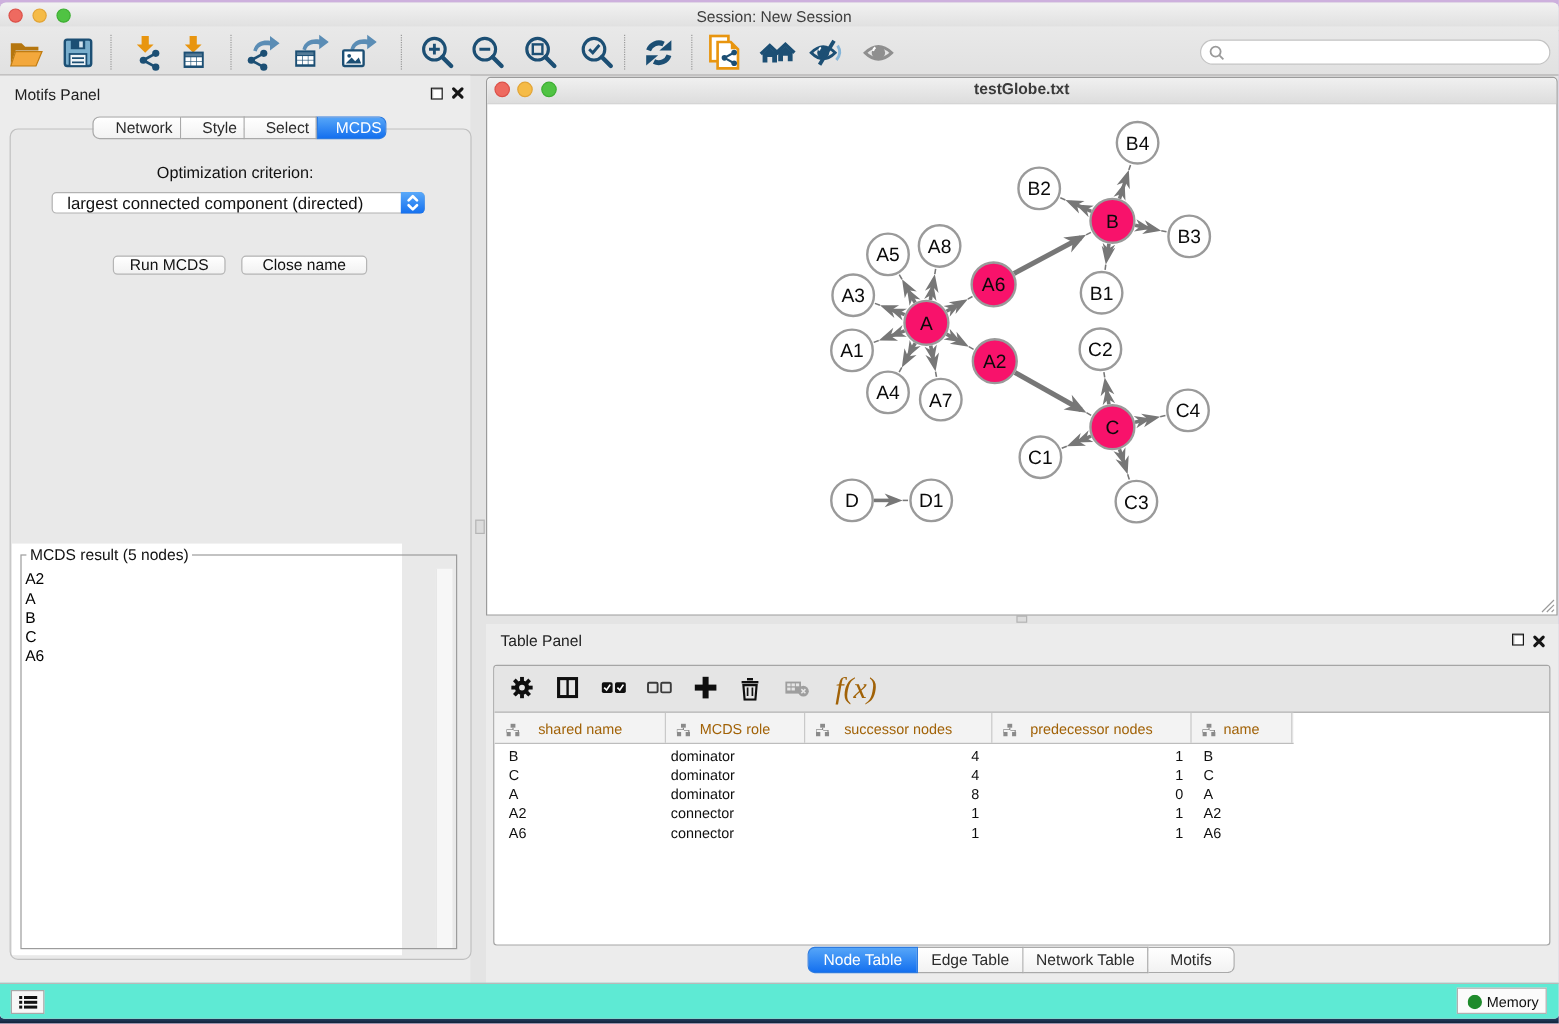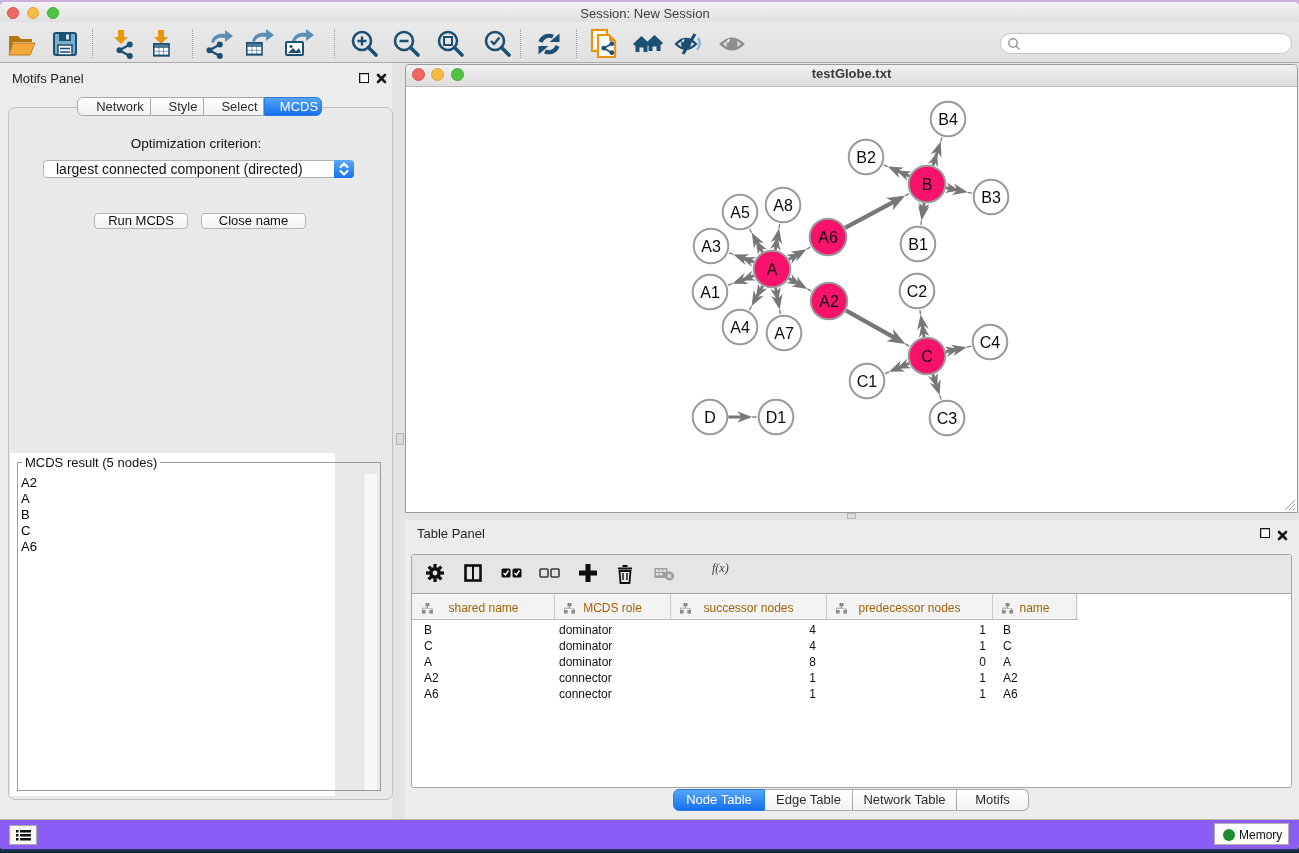--- a/index.html
+++ b/index.html
@@ -36,21 +36,21 @@
 #ntitletext { width:100%; text-align:center; top:1px; font-size:13px; font-weight:bold; color:#3a3a3a; }
 #tpanel { left:405px; top:518px; width:894px; height:299px; background:#ececec; }
 #tcontainer { left:6px; top:34px; width:881px; height:234px; border:1px solid #a5a5a5; border-radius:3px; background:#fff; overflow:hidden; }
 #ttoolbar { left:0; top:0; width:879px; height:39px; background:#e5e5e5; border-bottom:1px solid #a9a9a9; }
 #thead { left:0; top:39px; width:666px; height:26px; background:#f3f3f3; border-bottom:1px solid #bdbdbd; }
 .hcell { top:0; height:25px; border-right:1px solid #c9c9c9; font-size:12px; color:#a16207; text-align:center; line-height:28px; }
 .hico { left:9px; top:9px; }
 .trow { font-size:12px; color:#101010; }
 .num { text-align:right; }
 .btab { top:269px; height:22px; border:1px solid #a9a9a9; background:linear-gradient(180deg,#ffffff,#f2f2f2); font-size:13px; color:#2b2b2b; text-align:center; line-height:19px; }
-#statusbar { left:0; top:817px; width:1299px; height:30px; background:#8b5cf6; border-top:1px solid #b9b9b9; }
+#statusbar { left:0; top:817px; width:1299px; height:30px; background:#5eead4; border-top:1px solid #b9b9b9; }
 #listbtn { left:9px; top:5px; width:28px; height:20px; background:#f7f7f7; border:1px solid #a8a8a8; }
 #membtn { left:1214px; top:3px; width:75px; height:22px; background:#fbfbfb; border:1px solid #b0b0b0; font-size:12px; color:#111; }
 text { font-family:"Liberation Sans", sans-serif; }
 </style>
 </head>
 <body>
 <div id="deskbottom" class="abs"></div>
 <div id="win" class="abs">
   <div id="titlebar" class="abs">
     <div class="abs tl" style="left:7px;  background:#ee6a60; border:1px solid #dc5149;"></div>
@@ -415,21 +415,21 @@
           <svg class="abs" style="left:242px; top:10px" width="21" height="16" viewBox="0 0 21 16">
             <rect x="0.5" y="3" width="13" height="10" fill="#9e9e9e"></rect>
             <rect x="2" y="4.5" width="2.8" height="2.4" fill="#e5e5e5"></rect>
             <rect x="5.6" y="4.5" width="2.8" height="2.4" fill="#e5e5e5"></rect>
             <rect x="9.2" y="4.5" width="2.8" height="2.4" fill="#e5e5e5"></rect>
             <rect x="2" y="8" width="2.8" height="2.4" fill="#e5e5e5"></rect>
             <rect x="5.6" y="8" width="2.8" height="2.4" fill="#e5e5e5"></rect>
             <circle cx="15.5" cy="11" r="4.5" fill="#9e9e9e"></circle>
             <path d="M13.8 9.3 L17.2 12.7 M17.2 9.3 L13.8 12.7" stroke="#e5e5e5" stroke-width="1.3"></path>
           </svg>
-          <div class="abs" style="left:300px; top:6px; font-family:'Liberation Serif',serif; font-style:italic; font-size:12px; color:#404040;">f(x)</div>
+          <div class="abs" style="left:284px; top:6px; font-family:'Liberation Serif',serif; font-style:italic; font-size:25px; color:#a16207;">f(x)</div>
         </div>
       <div id="thead" class="abs">
           <div class="abs hcell" style="left:1px; width:142px;"><svg class="abs hico" width="11" height="11" viewBox="0 0 11 11">
               <g fill="#8a8a8a">
                 <rect x="3.5" y="0" width="4" height="3.4"></rect>
                 <rect x="0" y="7" width="3.6" height="3.6"></rect>
                 <rect x="7.4" y="7" width="3.6" height="3.6"></rect>
                 <path d="M5 3.4 h1 v2 h-5.5 v2 h-1 v-2.6 h5.5 Z M6 5.4 h4.5 v2.6 h-1 v-2 h-3.5 Z"></path>
               </g>
             </svg>shared name</div>

